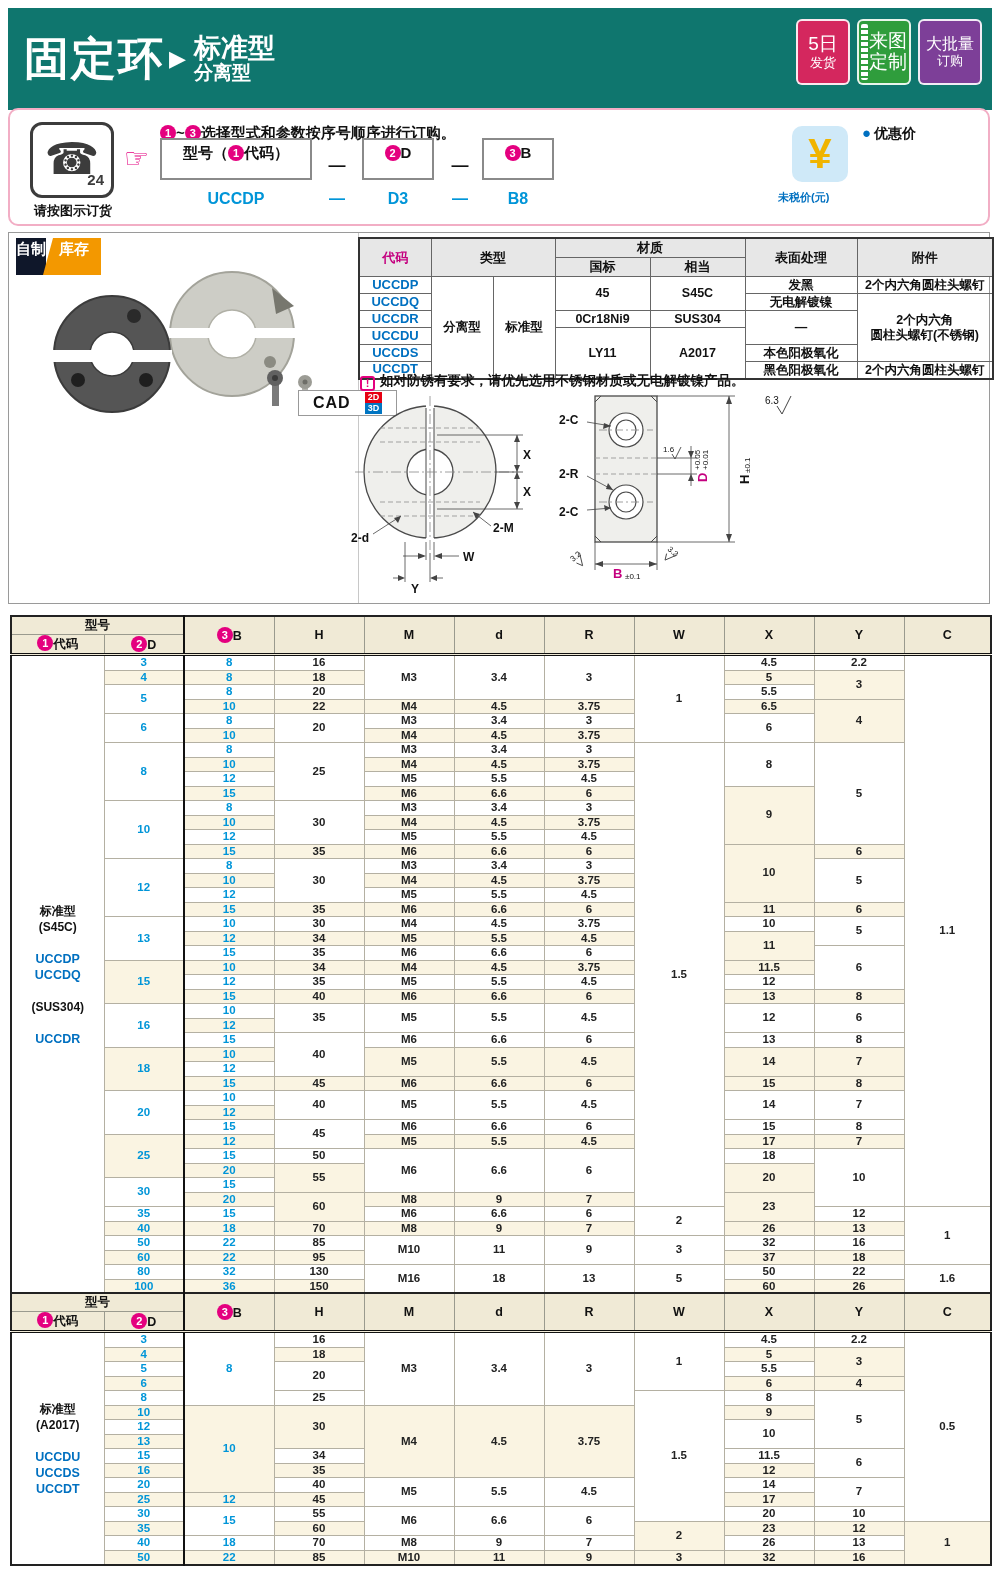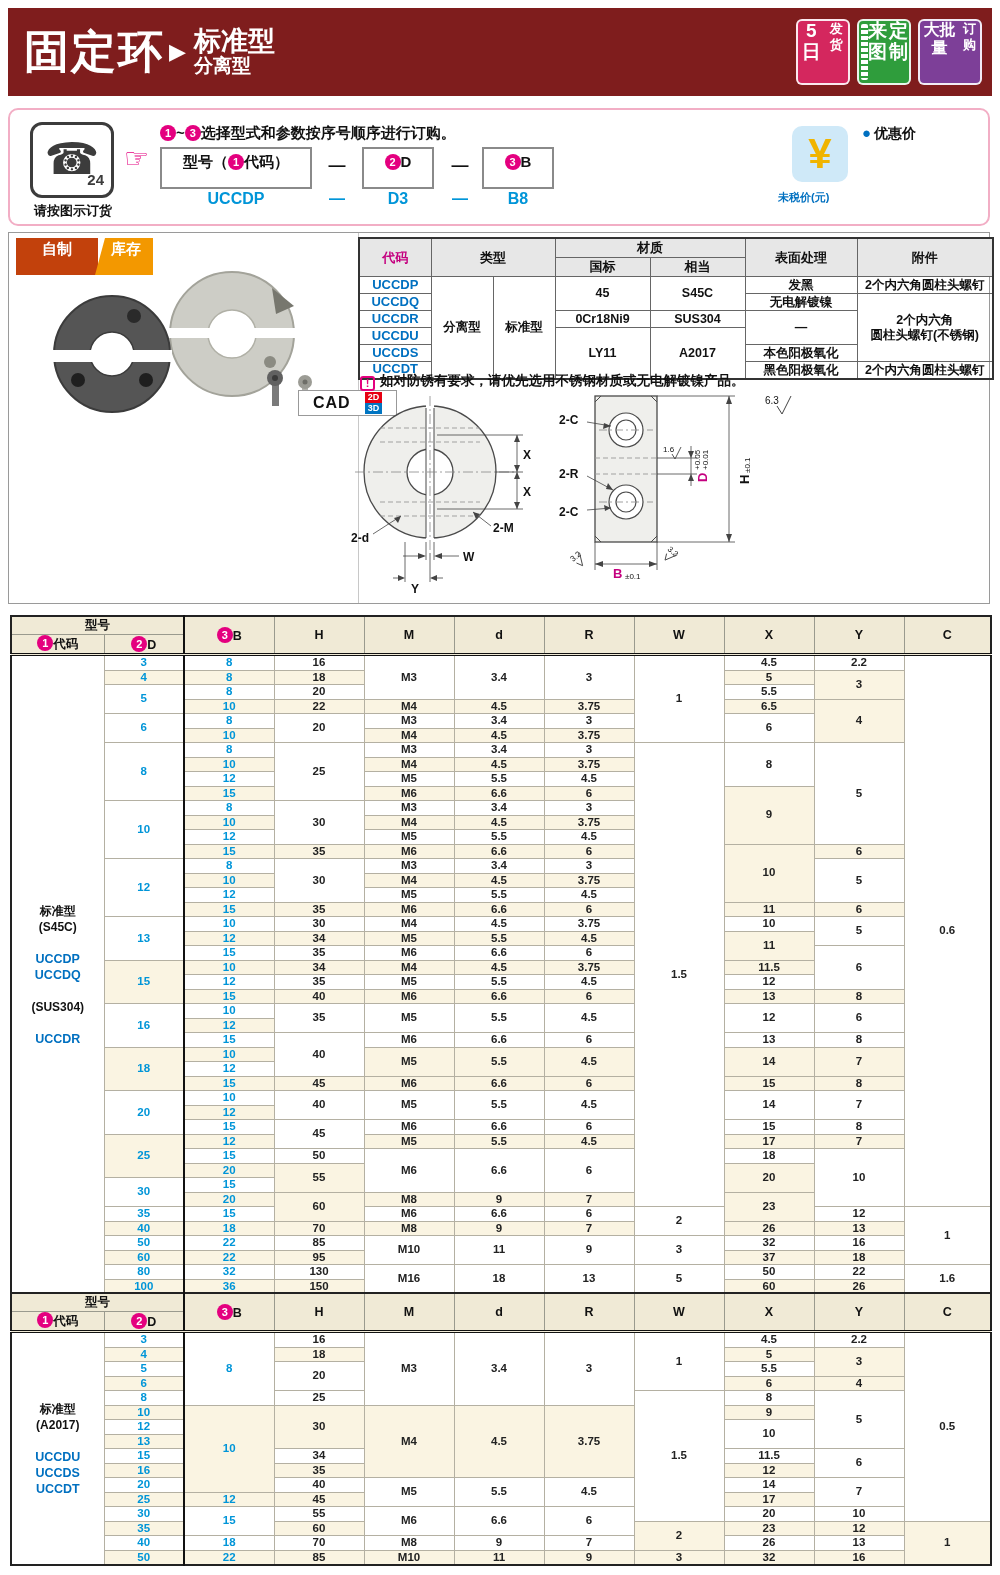--- a/index.html
+++ b/index.html
@@ -1,57 +1,57 @@
 <!DOCTYPE html>
 <html><head>
 <meta charset="utf-8">
 <style>
 *{box-sizing:border-box;margin:0;padding:0}
 body{margin:0;background:#fff}
 .page{position:relative;width:1000px;height:1575px;background:#fff;font-family:"Liberation Sans","DejaVu Sans",sans-serif;overflow:hidden}
 
-.banner{position:absolute;left:8px;top:8px;width:984px;height:88px;background:#7f1d1d;display:flex;align-items:center}
+.banner{position:absolute;left:8px;top:8px;width:984px;height:102px;background:#0f766e;display:flex;align-items:center}
 .titlewrap{display:flex;align-items:center;margin-left:16px;color:#fff}
 .t-main{font-size:45px;font-weight:bold;letter-spacing:2px}
 .t-arrow{font-size:22px;margin:0 8px 0 4px}
 .t-col{display:flex;flex-direction:column;line-height:1.1}
 .t-sub1{font-size:27px;font-weight:bold}
 .t-sub2{font-size:19px;font-weight:bold}
 .badges{position:absolute;right:10px;top:11px;display:flex;gap:7px}
-.badge{position:relative;width:54px;height:66px;border-radius:6px;color:#fff;font-weight:bold;display:flex;flex-direction:row;align-items:flex-start;justify-content:center;border:2px solid rgba(255,255,255,.9);text-align:center}
+.badge{position:relative;width:54px;height:66px;border-radius:6px;color:#fff;font-weight:normal;display:flex;flex-direction:column;align-items:center;justify-content:center;border:2px solid rgba(255,255,255,.9);text-align:center}
 .badge .b1{font-size:19px;line-height:1.1}
 .badge .b2{font-size:13px;line-height:1.2}
 .badge-pink{background:#d4275e}
 .badge-green{background:#2f9d3c;padding-left:8px}
 .badge-purple{background:#7d3f98;width:64px}
 .badge-purple .b1{font-size:16px}
 .ruler{position:absolute;left:2px;top:3px;bottom:3px;width:7px;background:repeating-linear-gradient(#fff 0 4px,#2f9d3c 4px 6px);border-radius:2px}
 
 .order{position:absolute;left:8px;top:108px;width:982px;height:118px;border:2px solid #f2aec5;border-radius:10px;background:#fff}
 .phone{position:absolute;left:20px;top:12px;width:84px;height:76px;border:3px solid #3c3c3c;border-radius:12px;text-align:center}
 .ph-glyph{font-size:44px;color:#3c3c3c;line-height:68px}
 .ph-24{position:absolute;right:7px;bottom:7px;font-weight:bold;color:#3c3c3c;font-size:15px}
 .phone-caption{position:absolute;left:8px;top:92px;width:110px;font-size:13px;font-weight:bold;text-align:center;color:#111}
 .hand{position:absolute;left:114px;top:32px;color:#e4007f;font-size:28px;font-weight:bold}
 .seq{position:absolute;left:150px;top:14px;font-size:15px;font-weight:bold;color:#111}
 .circ{display:inline-block;min-width:16px;height:16px;border-radius:9px;background:#e4007f;color:#fff;font-size:11px;line-height:16px;text-align:center;font-weight:bold;vertical-align:1px}
-.mbox{position:absolute;top:37px;height:42px;line-height:25px;border:2px solid #8a8a8a;background:#fff;text-align:center;font-size:15px;font-weight:bold;color:#111}
+.mbox{position:absolute;top:28px;height:42px;line-height:25px;border:2px solid #8a8a8a;background:#fff;text-align:center;font-size:15px;font-weight:bold;color:#111}
 .mdash{position:absolute;top:46px;font-size:17px;font-weight:bold;text-align:center;color:#111}
 .ex{position:absolute;top:80px;font-size:16px;font-weight:bold;color:#0095d8;text-align:center}
 .yen-tile{position:absolute;left:782px;top:16px;width:56px;height:56px;background:#cfe9f8;border-radius:10px;color:#f0b400;font-size:42px;font-weight:bold;text-align:center;line-height:56px}
 .untaxed{position:absolute;left:768px;top:80px;width:88px;text-align:left;color:#0070c0;font-weight:bold;font-size:11px}
 .deal-title{position:absolute;left:852px;top:14px;font-size:14px;font-weight:bold;color:#111}
 .deal-title .dot{color:#0070c0;font-size:15px;margin-right:3px}
 .ptable{position:absolute;left:848px;top:36px;border-collapse:collapse}
 .ptable td{border:1px solid #444;font-size:12px;font-weight:bold;text-align:center;padding:2px 4px;background:#fff;color:#111}
 
 .main{position:absolute;left:8px;top:232px;width:982px;height:372px;border:1px solid #9a9a9a;background:#fff}
 .vline{position:absolute;left:349px;top:0;bottom:0;border-right:1px solid #c8c8c8}
 .stock{position:absolute;left:16px;top:238px;display:flex;font-size:15px;font-weight:bold;color:#fff}
-.st1{background:#c2410c;padding:2px 26px}
+.st1{background:#0f172a;padding:2px 0}
 .st2{background:#f39800;padding:2px 12px 16px 16px;clip-path:polygon(10px 0,100% 0,100% 100%,0 100%);margin-left:-3px}
 .cadbadge{position:absolute;left:298px;top:390px;display:flex;align-items:center;border:1px solid #999;background:#fff;padding:1px 14px}
 .cadtxt{font-size:16px;font-weight:bold;color:#111;letter-spacing:1px}
 .cadcol{display:flex;flex-direction:column;margin-left:14px}
 .cad2{background:#e60012;color:#fff;font-size:9px;font-weight:bold;padding:0 3px;line-height:11px}
 .cad3{background:#0075c2;color:#fff;font-size:9px;font-weight:bold;padding:0 3px;line-height:11px}
 
 .mat{position:absolute;left:358px;top:237px;border-collapse:collapse;table-layout:fixed;width:634px;border:2px solid #333}
 .mat th{background:#e7e7e7;border:1px solid #666;font-size:13px;font-weight:bold;padding:0;height:13px;color:#111}
 .mat th.pink{color:#c4007f}
@@ -432,21 +432,21 @@
           </td>
           <td class="blue vr">3</td>
           <td class="blue">8</td>
           <td>16</td>
           <td rowspan="3">M3</td>
           <td rowspan="3">3.4</td>
           <td rowspan="3">3</td>
           <td rowspan="6">1</td>
           <td>4.5</td>
           <td>2.2</td>
-          <td rowspan="38">0.6</td>
+          <td rowspan="38">1.1</td>
         </tr>
         <tr>
           <td class="blue vr">4</td>
           <td class="blue">8</td>
           <td>18</td>
           <td>5</td>
           <td rowspan="2">3</td>
         </tr>
         <tr>
           <td class="blue vr" rowspan="2">5</td>

